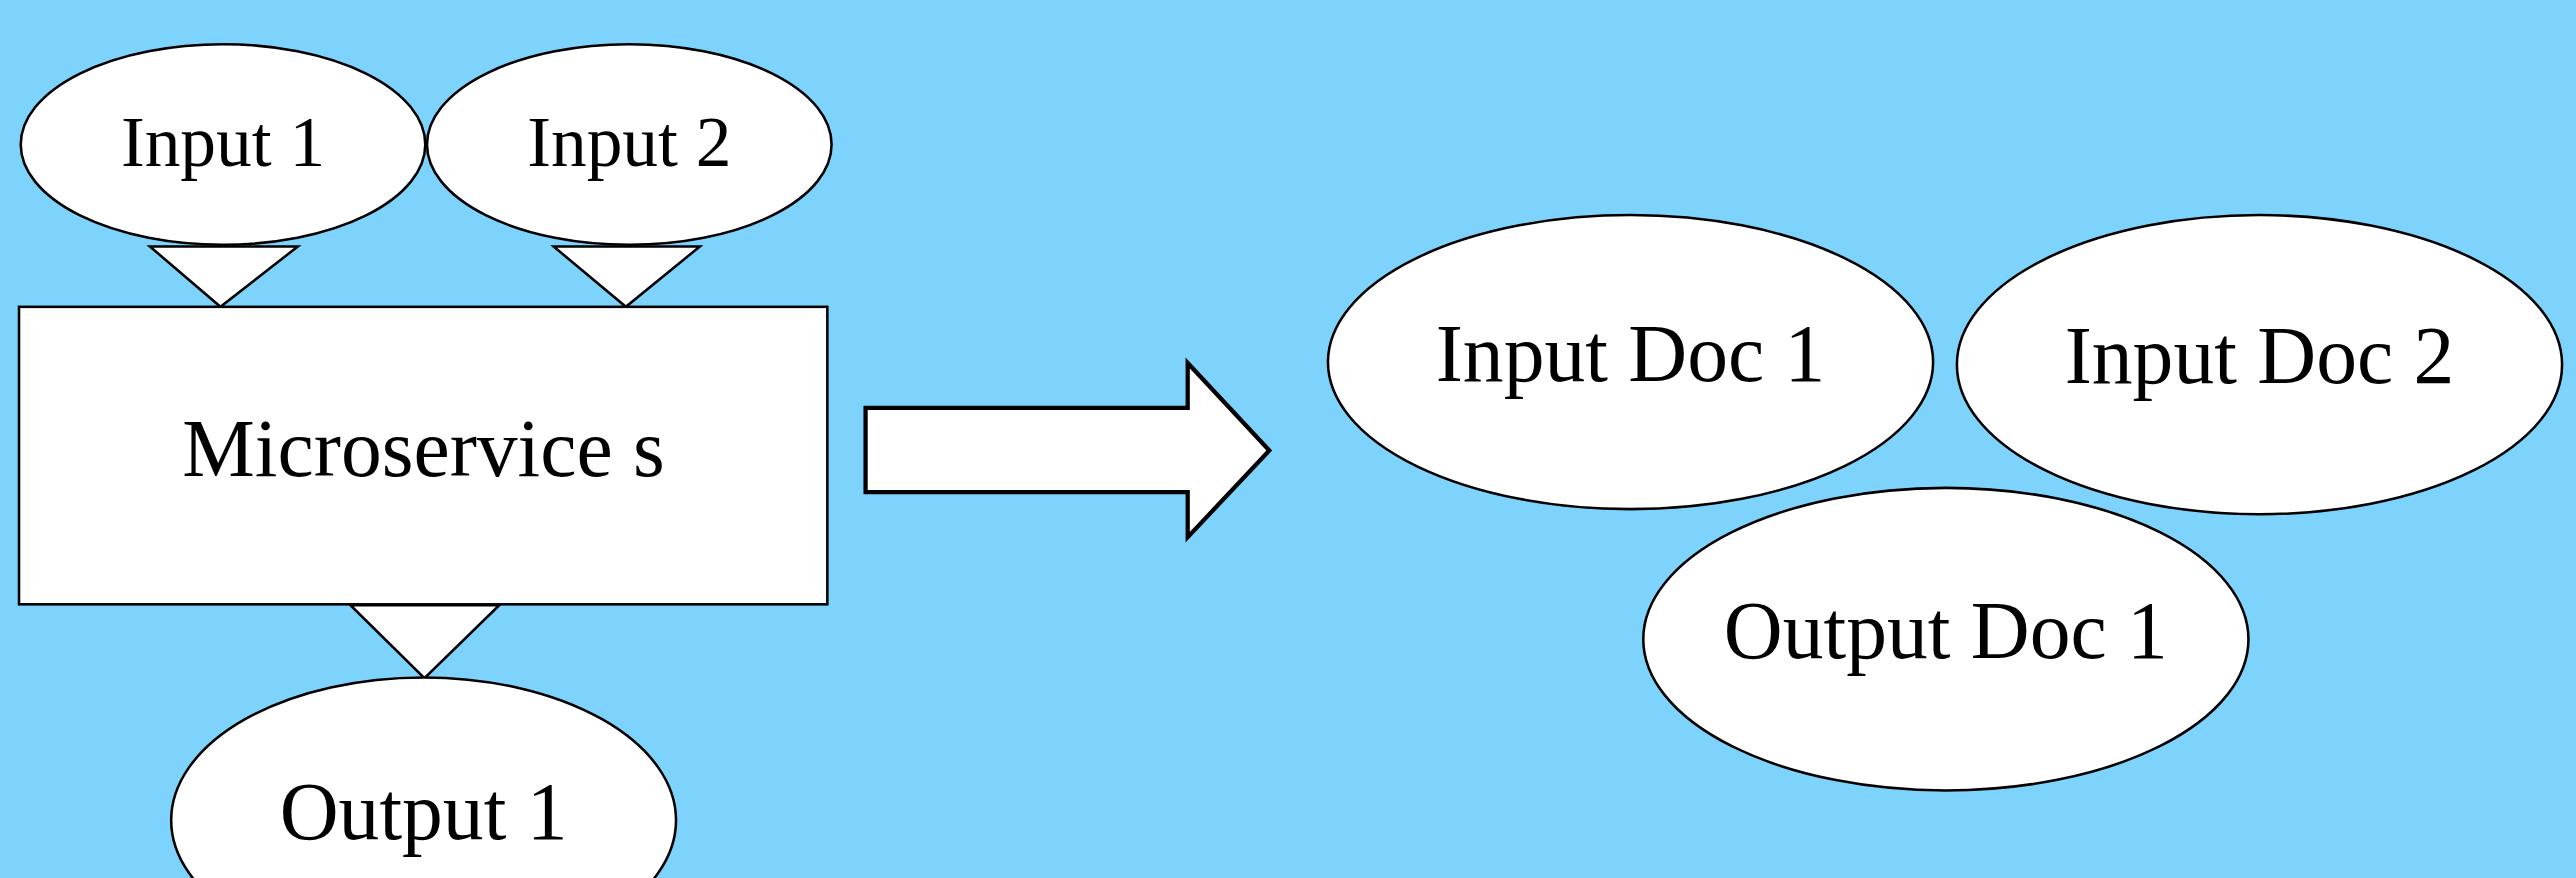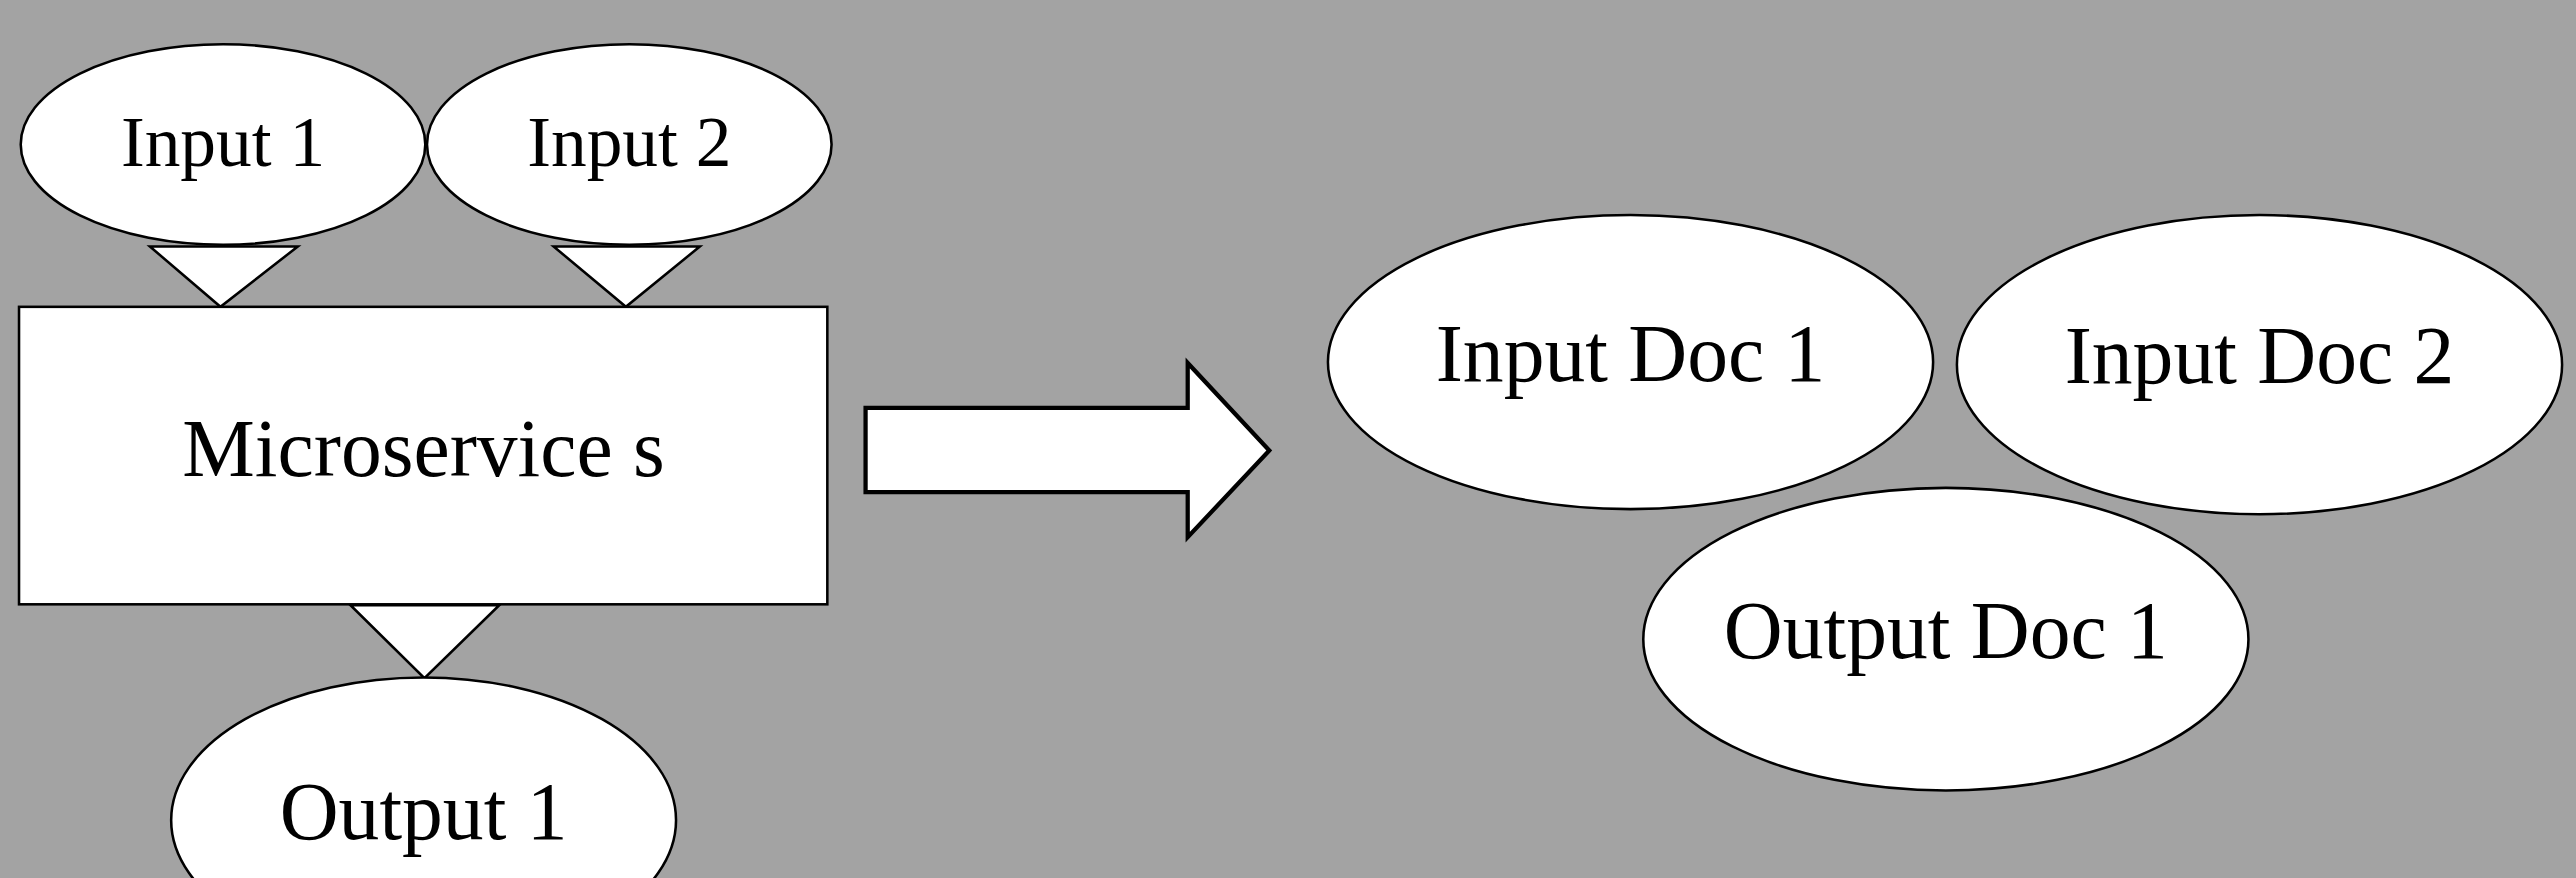--- a/index.html
+++ b/index.html
@@ -8,21 +8,21 @@
     padding: 0;
     background: #ffffff;
   }
   body {
     font-family: "Liberation Serif", "DejaVu Serif", serif;
   }
   #diagram-root {
     position: relative;
     width: 2576px;
     height: 878px;
-    background: #a3a3a3;
+    background: #7dd3fc;
     overflow: hidden;
   }
   #diagram-svg {
     display: block;
     width: 2576px;
     height: 878px;
   }
   .shape-stroke {
     fill: #ffffff;
     stroke: #000000;

